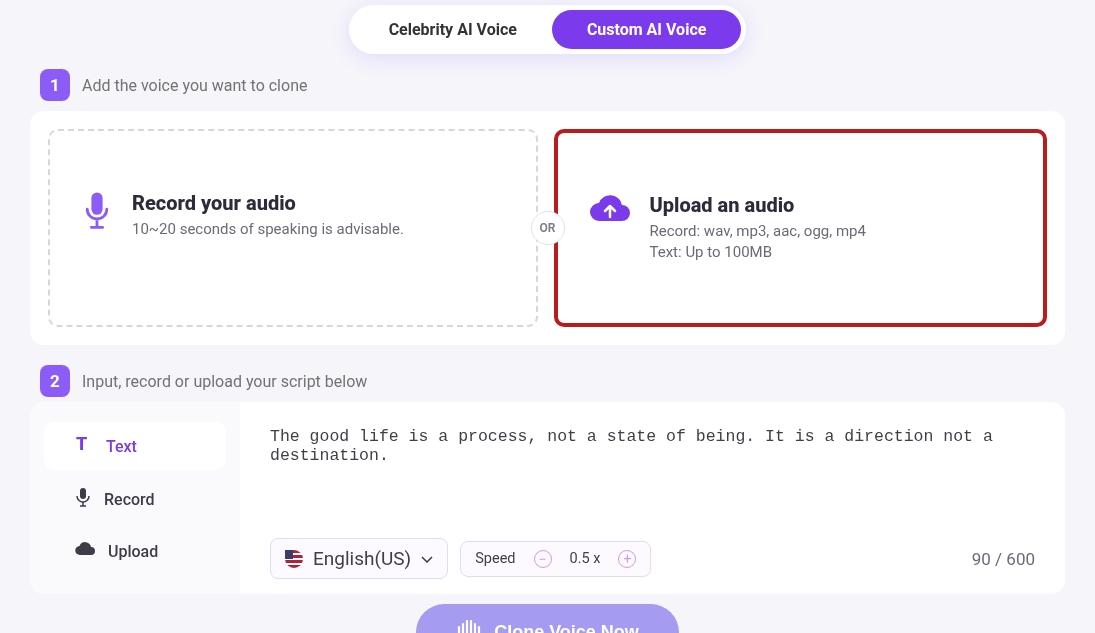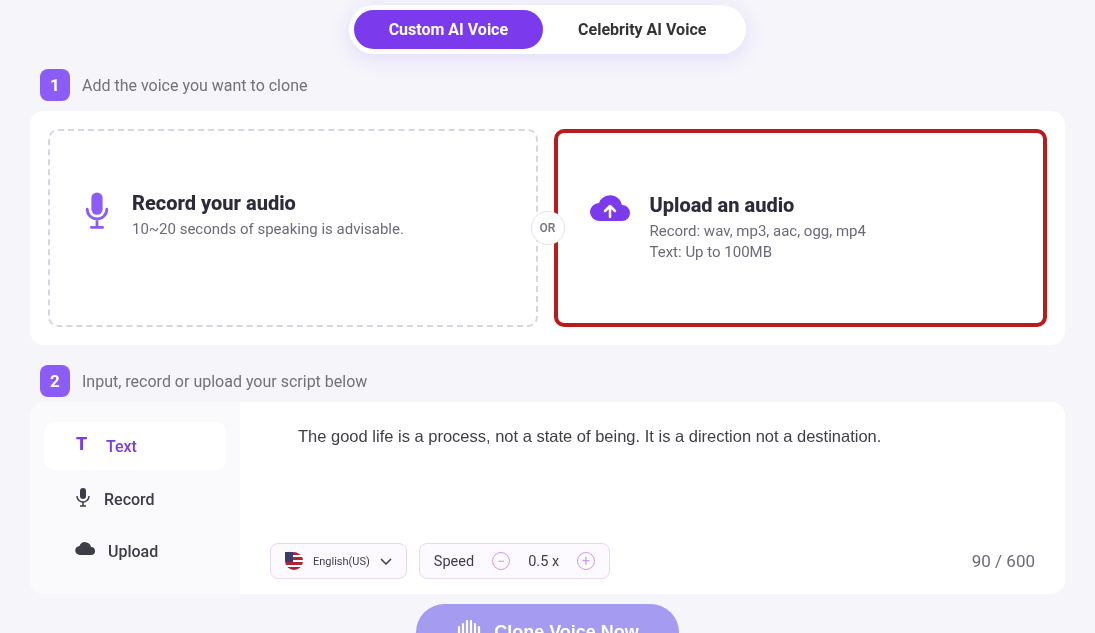--- a/index.html
+++ b/index.html
@@ -148,40 +148,39 @@
       flex-direction: column;
     }
     .script-text {
       color: #3f3f48;
       font-size: 16.5px;
       flex: 1;
       border: none;
       outline: none;
       resize: none;
       width: 100%;
-      font-family: Liberation Sans, sans-serif;
-      margin-left: 28px;
+      font-family: Liberation Mono, monospace;
     }
     .controls-row {
       display: flex;
       align-items: center;
       gap: 12px;
       margin-top: 30px;
     }
     .selector {
       border: 1px solid #e6d9f5;
       background: #fdfaff;
       border-radius: 8px;
       padding: 8px 14px;
       display: flex;
       align-items: center;
       gap: 10px;
       cursor: pointer;
       color: #3f3f48;
-      font-size: 11px;
+      font-size: 19px;
     }
     .flag {
       width: 18px; height: 18px; border-radius: 50%;
       background: linear-gradient(to bottom, #b22234 14%, #fff 14% 28%, #b22234 28% 42%, #fff 42% 56%, #b22234 56% 70%, #fff 70% 84%, #b22234 84%);
       position: relative;
     }
     .flag::before {
       content: ""; position: absolute; top:0; left:0; width:45%; height:55%;
       background:#3c3b6e;
     }
@@ -220,22 +219,22 @@
       gap: 12px;
       cursor: pointer;
     }
     .chev { transform: rotate(180deg); }
   </style>
 </head>
 <body>
 
 <div class="toggle-wrap">
   <div class="toggle">
+    <div class="toggle-opt">Celebrity AI Voice</div>
     <div class="toggle-opt active">Custom AI Voice</div>
-    <div class="toggle-opt">Celebrity AI Voice</div>
   </div>
 </div>
 
 <div class="section-header">
   <div class="step-badge">1</div>
   <div class="step-title">Add the voice you want to clone</div>
 </div>
 
 <div class="card">
   <div class="options-row">

